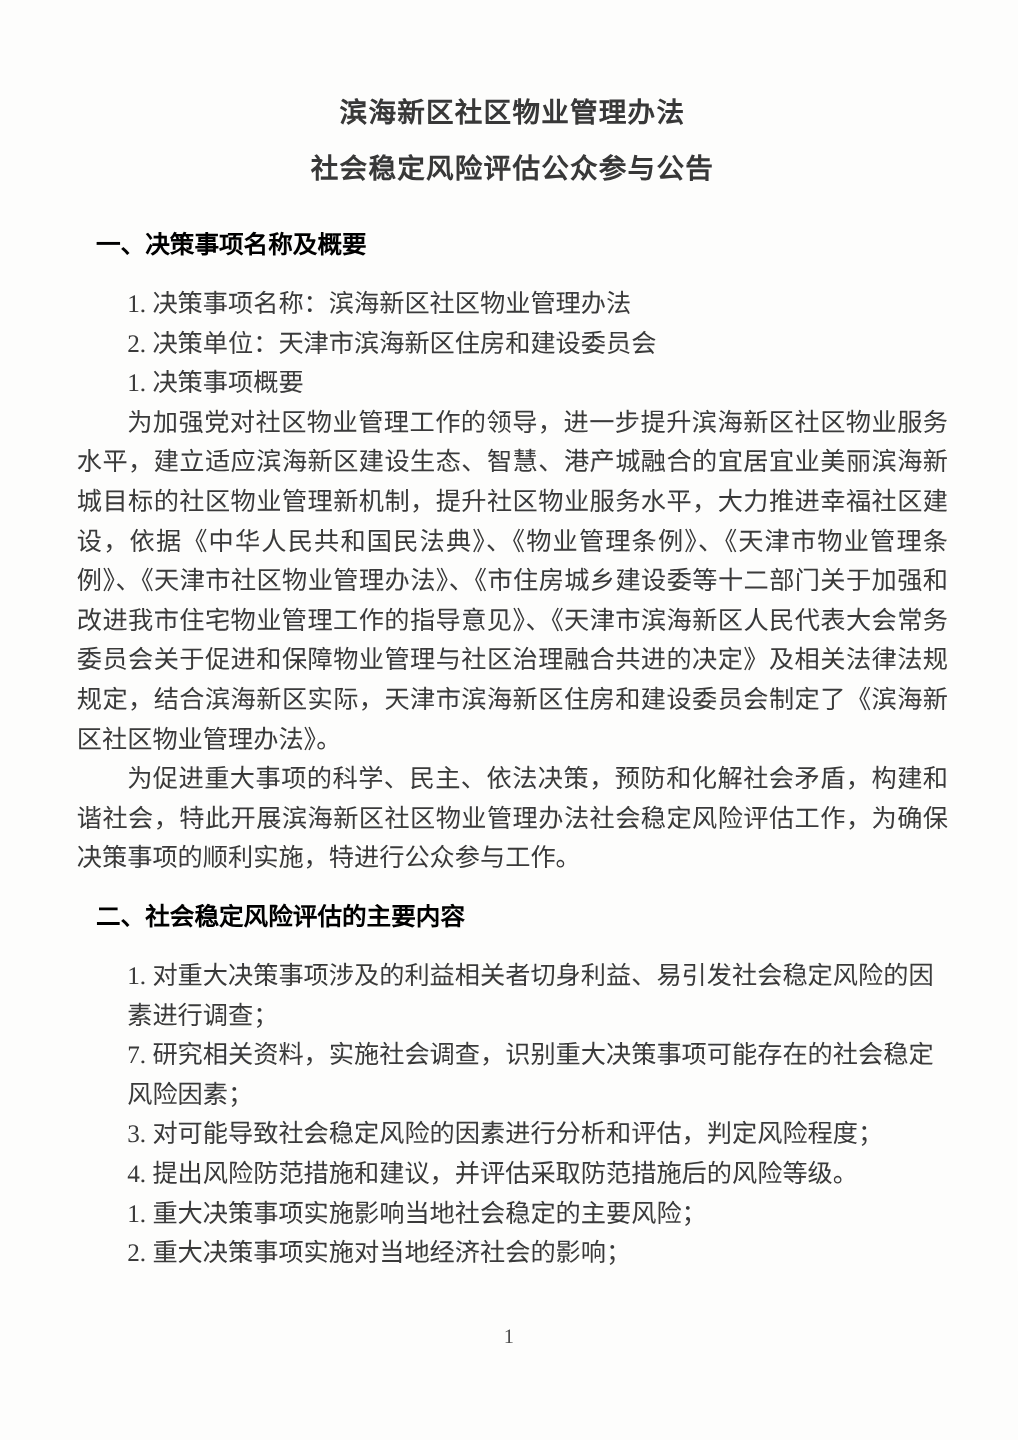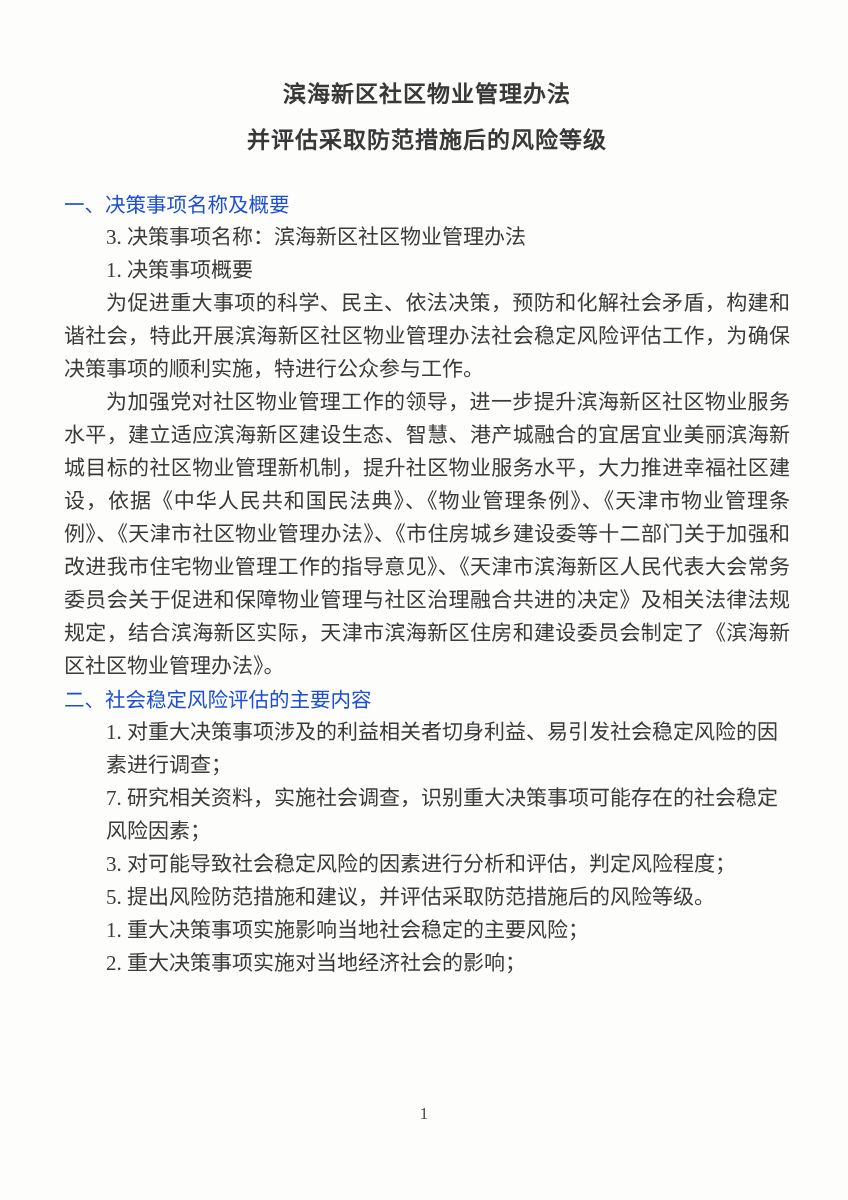--- a/index.html
+++ b/index.html
@@ -37,23 +37,23 @@
     font-size: 21px;
     line-height: 33px;
   }
   .para {
     margin: 0;
     text-indent: 2em;
     text-align: justify;
     text-justify: inter-ideograph;
   }
   .section-heading {
-    margin: 0;
-    font-weight: normal;
-    color: #1d4ed8;
+    margin: 16px;
+    font-weight: bold;
+    color: #000000;
     font-family: "Liberation Sans", "DejaVu Sans", sans-serif;
     font-size: 20.5px;
     line-height: 33px;
   }
   .list-item {
     margin: 0;
     padding-left: 2em;
     line-height: 33px;
   }
   .page-number {
@@ -68,38 +68,39 @@
   }
 </style>
 </head>
 <body>
 
 <div class="page">
   <div class="content">
 
     <div class="doc-title">
       <div>滨海新区社区物业管理办法</div>
-      <div>并评估采取防范措施后的风险等级</div>
+      <div>社会稳定风险评估公众参与公告</div>
     </div>
 
     <div class="doc-body">
 
 
       <h2 class="section-heading">一、决策事项名称及概要</h2>
-      <p class="list-item">3. 决策事项名称：滨海新区社区物业管理办法</p>
+      <p class="list-item">1. 决策事项名称：滨海新区社区物业管理办法</p>
+      <p class="list-item">2. 决策单位：天津市滨海新区住房和建设委员会</p>
       <p class="list-item">1. 决策事项概要</p>
 
+      <p class="para">为加强党对社区物业管理工作的领导，进一步提升滨海新区社区物业服务水平，建立适应滨海新区建设生态、智慧、港产城融合的宜居宜业美丽滨海新城目标的社区物业管理新机制，提升社区物业服务水平，大力推进幸福社区建设，依据《中华人民共和国民法典》、《物业管理条例》、《天津市物业管理条例》、《天津市社区物业管理办法》、《市住房城乡建设委等十二部门关于加强和改进我市住宅物业管理工作的指导意见》、《天津市滨海新区人民代表大会常务委员会关于促进和保障物业管理与社区治理融合共进的决定》及相关法律法规规定，结合滨海新区实际，天津市滨海新区住房和建设委员会制定了《滨海新区社区物业管理办法》。</p>
       <p class="para">为促进重大事项的科学、民主、依法决策，预防和化解社会矛盾，构建和谐社会，特此开展滨海新区社区物业管理办法社会稳定风险评估工作，为确保决策事项的顺利实施，特进行公众参与工作。</p>
-      <p class="para">为加强党对社区物业管理工作的领导，进一步提升滨海新区社区物业服务水平，建立适应滨海新区建设生态、智慧、港产城融合的宜居宜业美丽滨海新城目标的社区物业管理新机制，提升社区物业服务水平，大力推进幸福社区建设，依据《中华人民共和国民法典》、《物业管理条例》、《天津市物业管理条例》、《天津市社区物业管理办法》、《市住房城乡建设委等十二部门关于加强和改进我市住宅物业管理工作的指导意见》、《天津市滨海新区人民代表大会常务委员会关于促进和保障物业管理与社区治理融合共进的决定》及相关法律法规规定，结合滨海新区实际，天津市滨海新区住房和建设委员会制定了《滨海新区社区物业管理办法》。</p>
 
       <h2 class="section-heading">二、社会稳定风险评估的主要内容</h2>
       <p class="list-item">1. 对重大决策事项涉及的利益相关者切身利益、易引发社会稳定风险的因素进行调查；</p>
       <p class="list-item">7. 研究相关资料，实施社会调查，识别重大决策事项可能存在的社会稳定风险因素；</p>
       <p class="list-item">3. 对可能导致社会稳定风险的因素进行分析和评估，判定风险程度；</p>
-      <p class="list-item">5. 提出风险防范措施和建议，并评估采取防范措施后的风险等级。</p>
+      <p class="list-item">4. 提出风险防范措施和建议，并评估采取防范措施后的风险等级。</p>
 
       <p class="list-item">1. 重大决策事项实施影响当地社会稳定的主要风险；</p>
       <p class="list-item">2. 重大决策事项实施对当地经济社会的影响；</p>
 
     </div>
   </div>
 
   <div class="page-number">1</div>
 </div>
 

